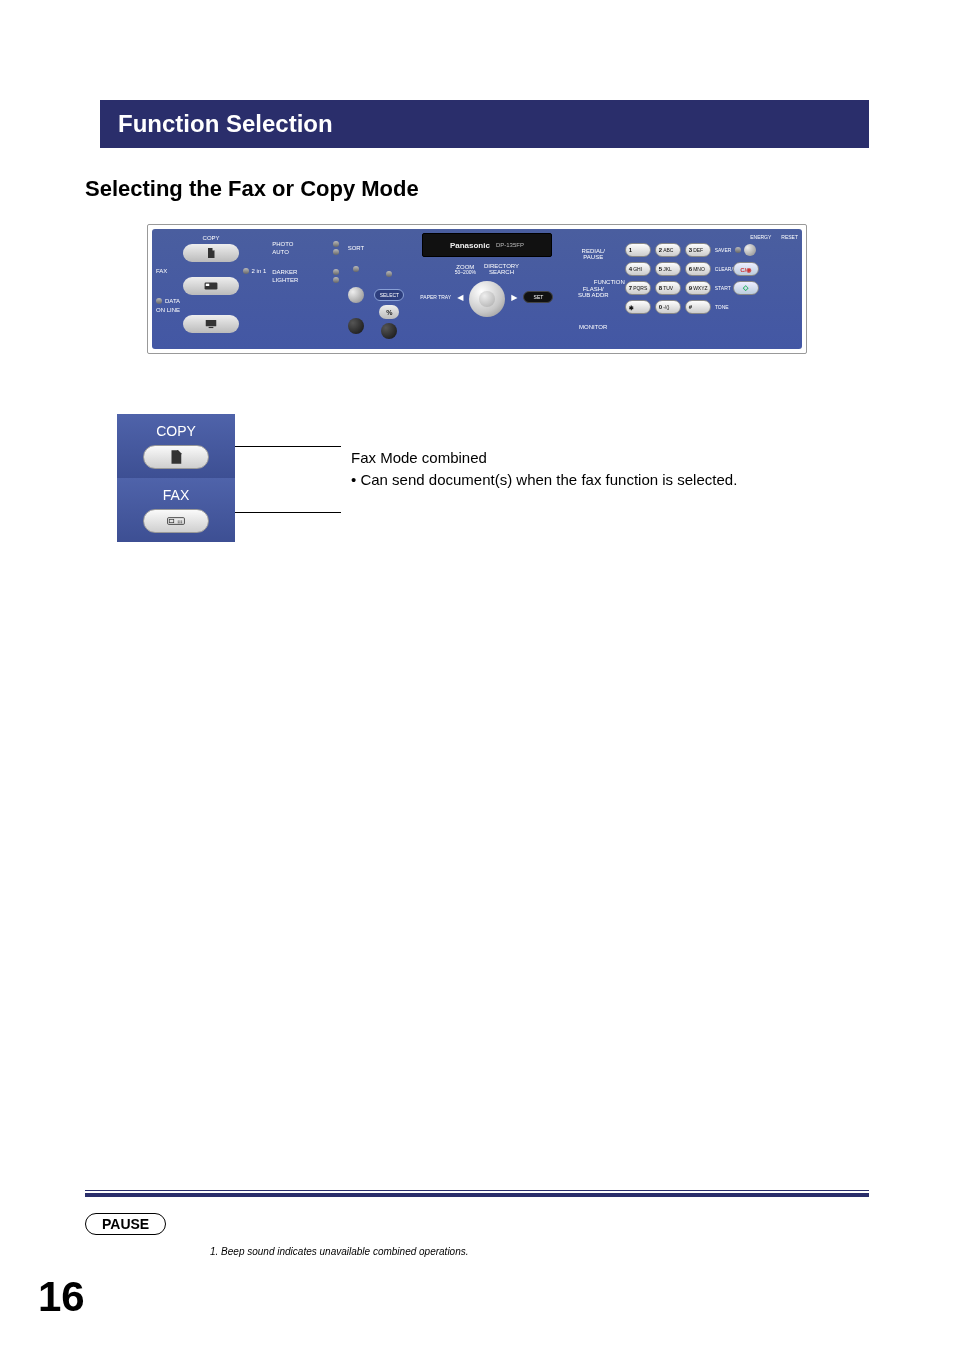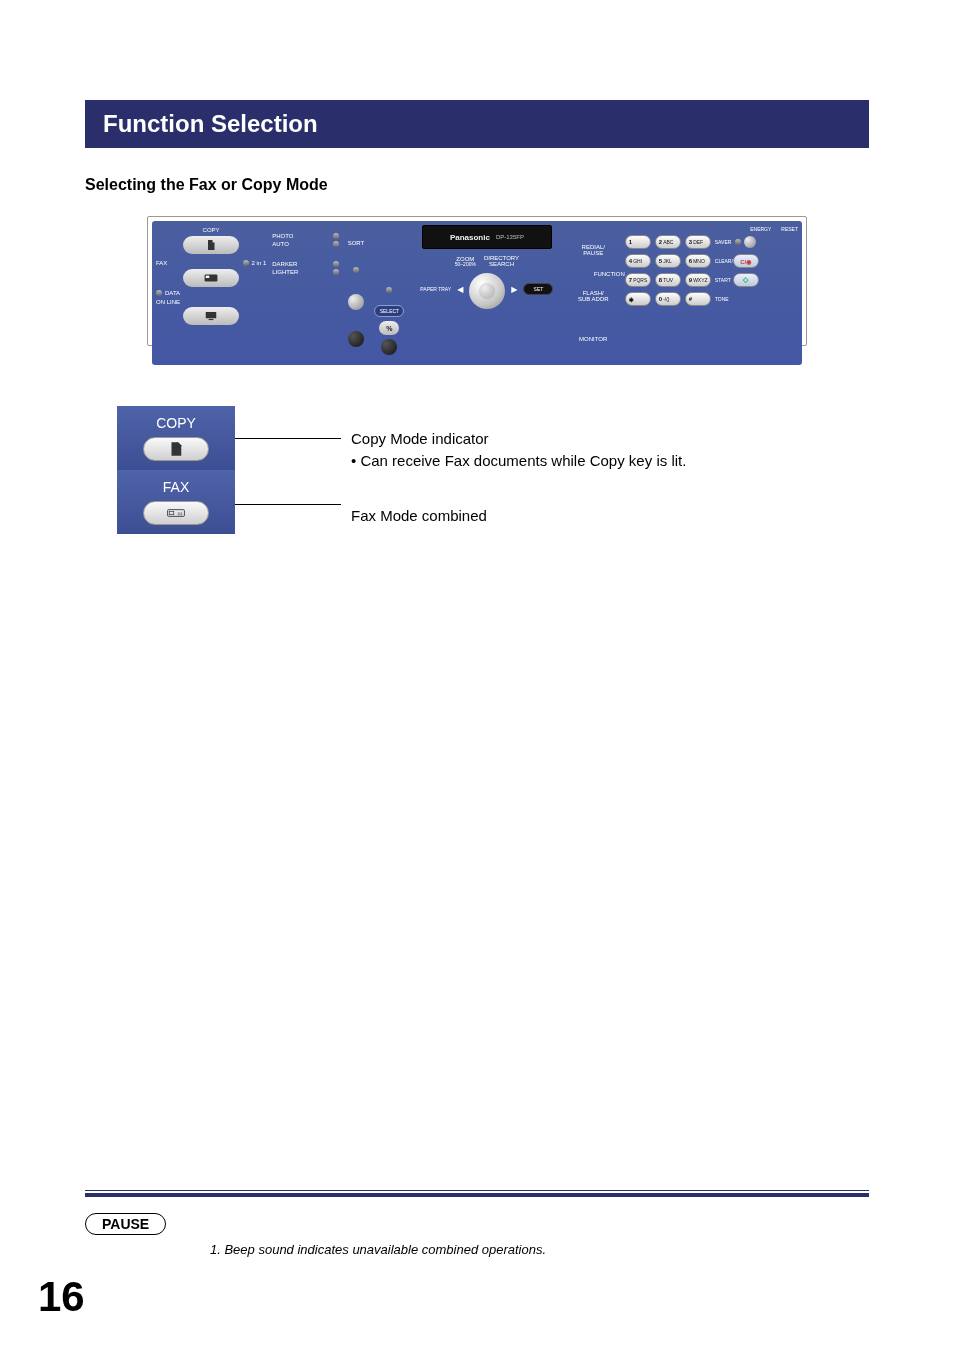--- a/index.html
+++ b/index.html
@@ -6,25 +6,26 @@
   html, body { width: 954px; background: #fff; font-family: Arial, Helvetica, sans-serif; color: #000; }
   .page { width: 954px; height: 1351px; position: relative; padding: 100px 85px 60px 85px; }
 
   .title-bar {
     background: #2a2e6b;
     color: #fff;
     padding: 10px 18px;
     font-weight: bold;
     font-size: 24px;
     margin-bottom: 28px;
+    margin-left: 15px;
   }
 
   .subheading {
     font-weight: bold;
-    font-size: 16px;
+    font-size: 22px;
     margin: 0 0 22px 0;
   }
 
   .body-text {
     font-size: 15px;
     line-height: 1.4;
     margin: 0 0 24px 18px;
   }
 
   
@@ -32,21 +33,21 @@
     margin: 0 auto 60px auto;
     width: 660px;
     height: 130px;
     position: relative;
     border: 1px solid #999;
     border-radius: 2px;
     background: #fff;
     padding: 4px;
   }
   .panel {
-    width: 100%; height: 144px;
+    width: 100%; height: 120px;
     border-radius: 3px;
     display: flex;
     overflow: hidden;
     background: linear-gradient(#4a5e9f 0%, #4357a4 100%);
     color: #fff;
     font-size: 6px;
   }
   .col { position: relative; }
   .col-a { width: 120px; padding: 6px 4px; }
   .col-b { width: 72px; padding: 6px 2px; }
@@ -127,21 +128,21 @@
   .footer-rule::after{
     content:""; position:absolute; left:0; right:0; top:-3px; height:1px; background:#2a2e6b;
   }
   .note-lozenge {
     position:absolute; left:85px; bottom:116px;
     border:1px solid #000; border-radius: 14px; padding: 2px 16px;
     font-weight:bold; font-size:14px;
   }
   .note-text {
     position:absolute; left:210px; right:85px; bottom:94px;
-    font-style: italic; font-size: 13px;
+    font-style: italic; font-size: 10px;
   }
   .page-num {
     position:absolute; left:38px; bottom:30px;
     font-weight:bold; font-size:42px;
   }
 </style>
 </head>
 <body>
 
 <div class="page">
@@ -332,26 +333,23 @@
               <circle cx="26" cy="13" r="1" fill="#333"></circle>
           </svg>
         </div>
       </div>
     </div>
     <div class="conn-lines">
       <div class="h1"></div>
       <div class="h2"></div>
     </div>
     <div class="ind-text">
-      <div class="row1">
-        <div>Copy Mode indicator</div>
-        <div>• Can receive Fax documents while Copy key is lit.</div>
-      </div>
       <div class="row2">
         <div>Fax Mode combined</div>
+        <div>• Can send document(s) when the fax function is selected.</div>
       </div>
     </div>
   </div>
 
   <div class="footer-rule"></div>
   <div class="note-lozenge">PAUSE</div>
   <div class="note-text">1. Beep sound indicates unavailable combined operations.</div>
   <div class="page-num">16</div>
 
 </div>

